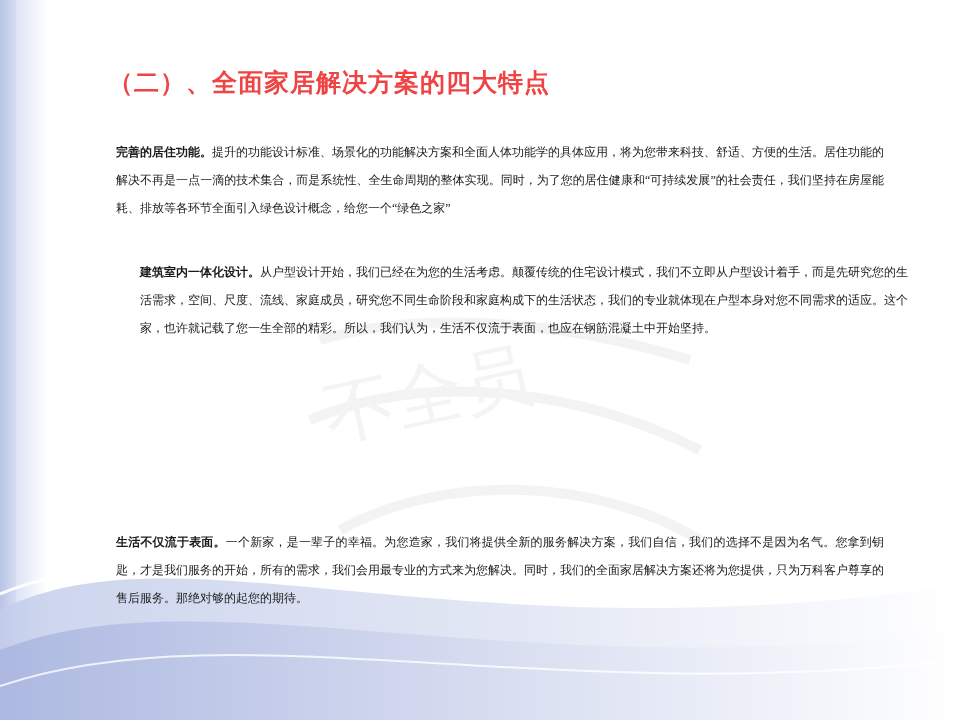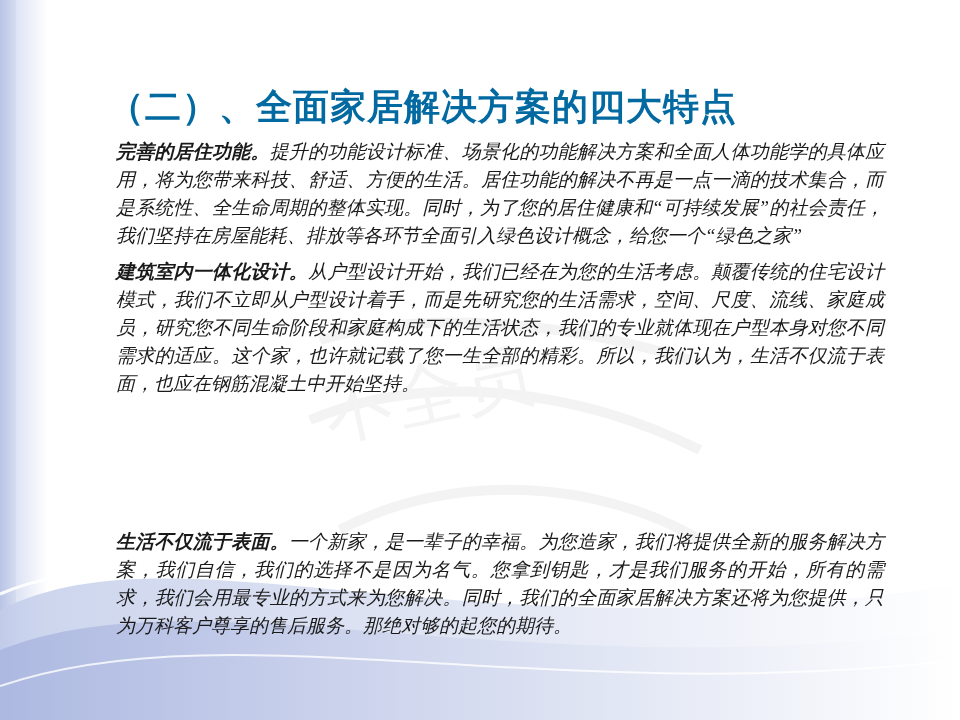--- a/index.html
+++ b/index.html
@@ -50,41 +50,39 @@
     height: 300px;
     pointer-events: none;
     opacity: .30;
   }
   
   .title {
     position: absolute;
     left: 108px;
     top: 66px;
     font-family: "Liberation Serif", "DejaVu Serif", serif;
-    font-size: 36px;
+    font-size: 25px;
     font-weight: bold;
-    color: #0369a1;
+    color: #ef4444;
     letter-spacing: 1px;
     white-space: nowrap;
-    margin-top: 17px;
   }
   
   .body-block {
     position: absolute;
     left: 116px;
     width: 768px;
-    font-size: 19px;
+    font-size: 12px;
     line-height: 28px;
     color: #1a1a1a;
     text-align: justify;
     text-justify: inter-ideograph;
-    font-style: italic;
   }
   .p1 { top: 138px; }
-  .p2 { top: 258px; }
+  .p2 { top: 258px; margin-left: 24px; }
   .p3 { top: 408px; }
   .p4 { top: 528px; }
   .lead {
     font-weight: bold;
   }
   .txt { font-weight: normal; }
 </style>
 </head>
 <body>
 

